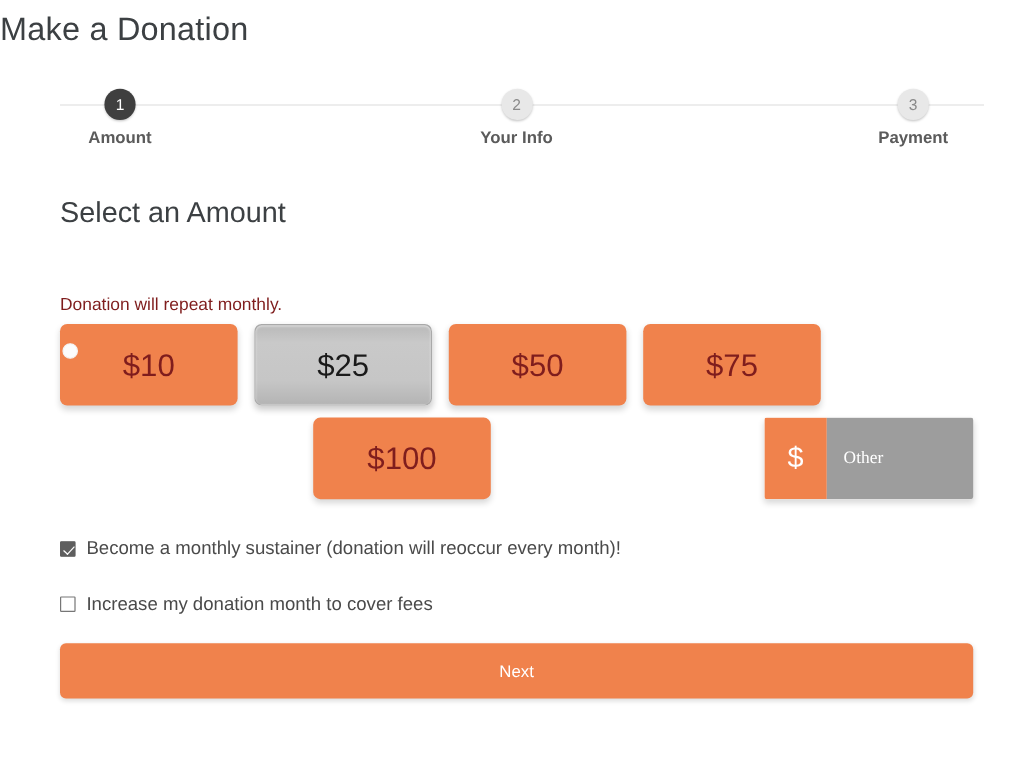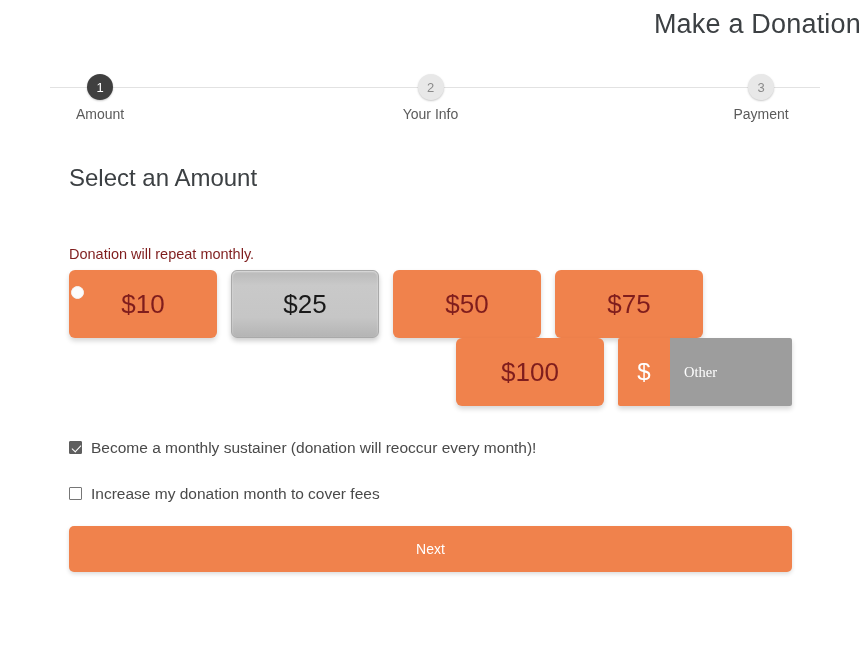--- a/index.html
+++ b/index.html
@@ -16,21 +16,21 @@
   .page {
     position: relative;
     width: 861px;
     height: 651px;
     background: #ffffff;
     overflow: hidden;
   }
 
   
   .page-title {
-    text-align: right;
+    text-align: left;
     font-size: 27px;
     font-weight: normal;
     color: #3c4043;
     margin: 0;
     padding-top: 9px;
     letter-spacing: 0.2px;
   }
 
   
   .stepper {
@@ -78,25 +78,26 @@
     top: 6px;
   }
   .step.active .step-circle {
     background: #3f3f3f;
     color: #ffffff;
   }
   .step-label {
     margin-top: 12px;
     font-size: 14px;
     color: #5b5b5b;
+    font-weight: bold;
   }
 
   
   .content {
-    padding: 0 69px;
+    padding: 0 50px;
     margin-top: 24px;
   }
 
   .section-title {
     font-size: 24px;
     font-weight: normal;
     color: #3c4043;
     margin: 0;
     padding-top: 10px;
   }
@@ -120,22 +121,23 @@
     height: 13px;
     border-radius: 50%;
     border: 1px solid #f4f4f4;
     background: #fcfcfc;
   }
   .amount-row {
     display: flex;
     gap: 14px;
   }
   .amount-row.row2 {
-    justify-content: flex-end;
+    justify-content: space-between;
     padding-left: 211px;
+    margin-top: 10px;
   }
 
   .amt-btn {
     width: 148px;
     height: 68px;
     border: none;
     border-radius: 6px;
     background: #f0824c;
     color: #7f1d1d;
     font-family: "Liberation Sans", sans-serif;

